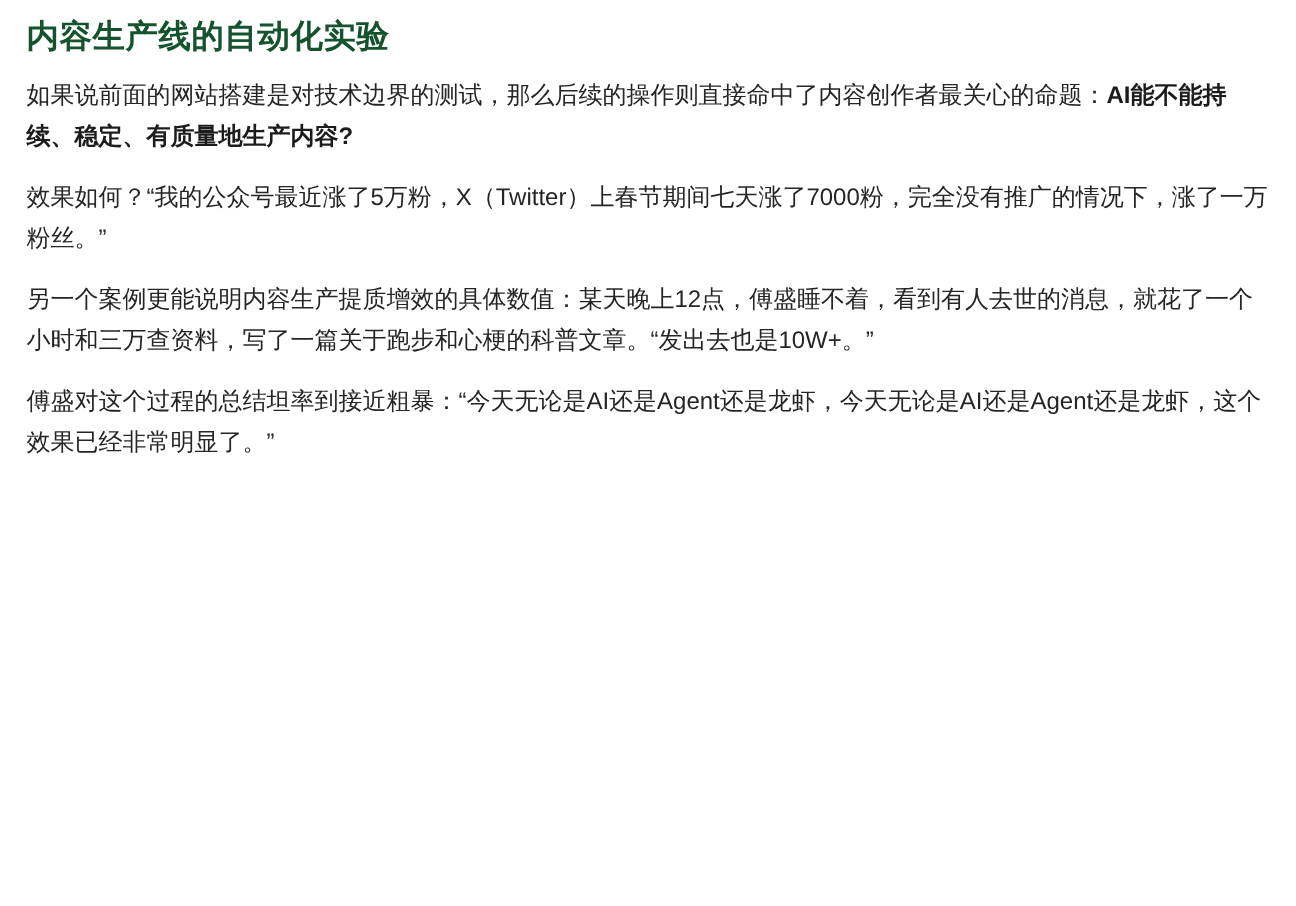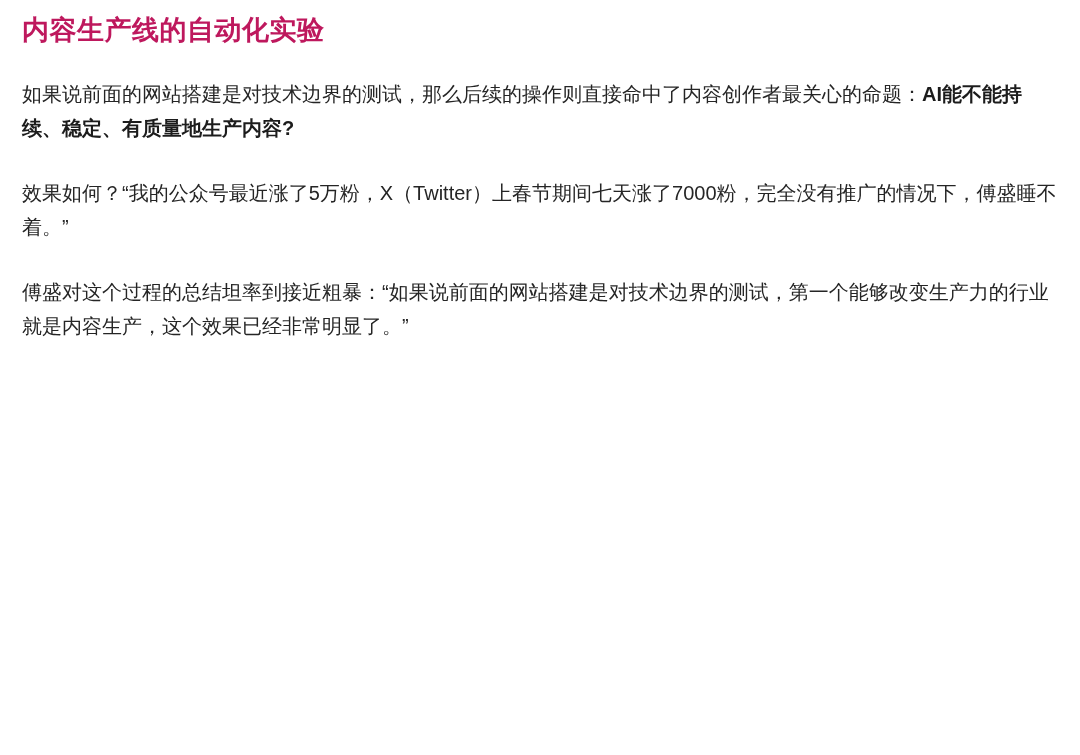--- a/index.html
+++ b/index.html
@@ -15,25 +15,25 @@
   }
   .article {
     padding: 0 22px 0 22px;
     color: #252525;
   }
   .article h1 {
     margin: 14px 0 0 0;
     font-size: 27px;
     line-height: 32px;
     font-weight: 700;
-    color: #be185d;
+    color: #14532d;
     letter-spacing: 0.5px;
   }
   .article p {
-    margin: 31px 0 0 0;
+    margin: 17px 0 0 0;
     font-size: 20px;
     line-height: 34px;
     font-weight: 400;
     color: #252525;
     text-align: left;
     word-break: break-word;
   }
   .article p strong {
     font-weight: 700;
     color: #1c1c1c;
@@ -43,19 +43,20 @@
 <body>
 
 <div class="article">
 
   <h1>内容生产线的自动化实验</h1>
 
   <p><span>如果说前面的网站搭建是对技术边界的测试，那么后续的操作则直接命中了内容创作者最关心的命题：</span><strong>AI能不能持续、稳定、有质量地生产内容?</strong></p>
 
 
 
-  <p>效果如何？“我的公众号最近涨了5万粉，X（Twitter）上春节期间七天涨了7000粉，完全没有推广的情况下，傅盛睡不着。”</p>
+  <p>效果如何？“我的公众号最近涨了5万粉，X（Twitter）上春节期间七天涨了7000粉，完全没有推广的情况下，涨了一万粉丝。”</p>
 
+  <p>另一个案例更能说明内容生产提质增效的具体数值：某天晚上12点，傅盛睡不着，看到有人去世的消息，就花了一个小时和三万查资料，写了一篇关于跑步和心梗的科普文章。“发出去也是10W+。”</p>
 
-  <p>傅盛对这个过程的总结坦率到接近粗暴：“如果说前面的网站搭建是对技术边界的测试，第一个能够改变生产力的行业就是内容生产，这个效果已经非常明显了。”</p>
+  <p>傅盛对这个过程的总结坦率到接近粗暴：“今天无论是AI还是Agent还是龙虾，今天无论是AI还是Agent还是龙虾，这个效果已经非常明显了。”</p>
 
 
 </div>
 
 </body></html>

